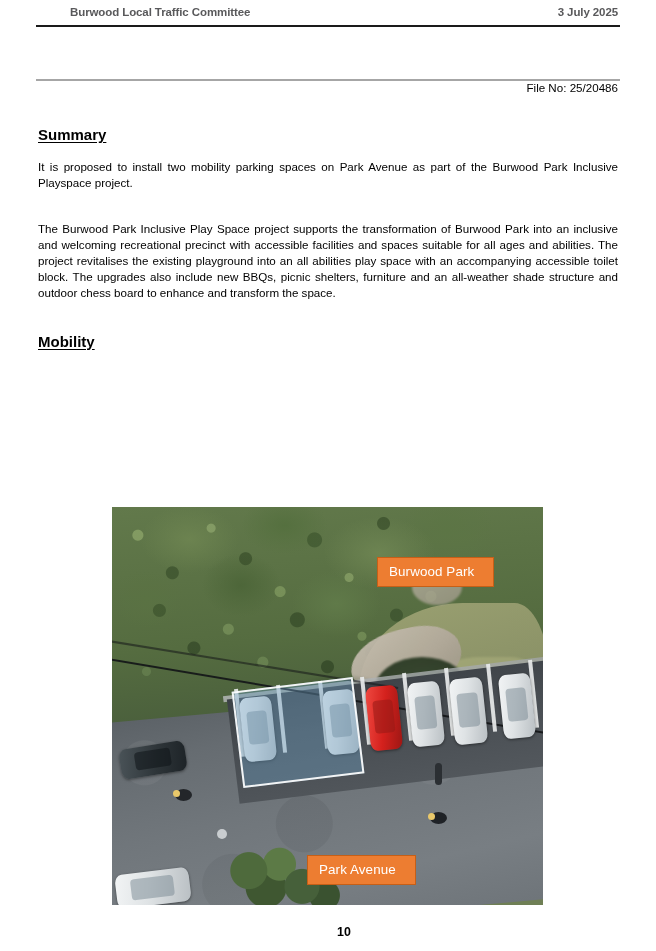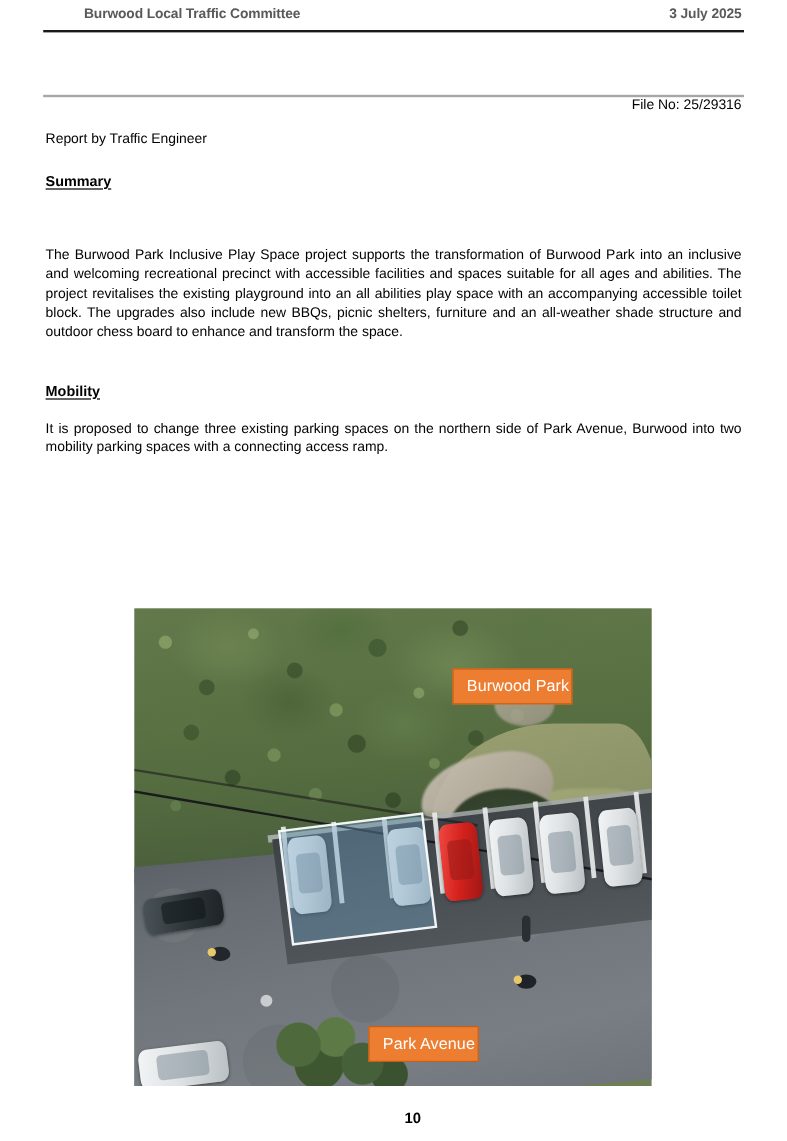--- a/index.html
+++ b/index.html
@@ -96,21 +96,21 @@
     text-align: justify;
     color: #000;
   }
   .sp-after-intro { height: 17px; }
   .sp-after-head  { height: 13px; }
   .sp-para        { height: 14px; }
   .sp-before-head { height: 17px; }
 
   h2.sec-head {
     margin: 0;
-    font-size: 12px;
+    font-size: 15px;
     font-weight: bold;
     text-decoration: underline;
     text-underline-offset: 2px;
     color: #000;
     display: inline-block;
   }
   .head-line { line-height: 1.3; }
 
   
   .aerial {
@@ -315,21 +315,21 @@
   }
 
   
   .map-label {
     position: absolute;
     background: #ed7d31;
     border: 1.3px solid #c65f17;
     color: #ffffff;
     font-size: 13.4px;
     line-height: 1;
-    padding: 7px 2px 8px 11px;
+    padding: 7px 19px 8px 11px;
     white-space: nowrap;
     letter-spacing: .1px;
   }
   .label-burwood-park { left: 265px; top: 50px; }
   .label-park-avenue  { left: 195px; top: 348px; }
 
   
   .page-number {
     position: absolute;
     left: 0;
@@ -347,43 +347,42 @@
 
 <div class="page">
 
   <div class="doc-header">
     <span class="hdr-left">Burwood Local Traffic Committee</span>
     <span class="hdr-right">3 July 2025</span>
   </div>
   <div class="header-rule"></div>
 
   <div class="title-rule"></div>
-  <div class="file-no">File No: 25/29316</div>
+  <div class="file-no">File No: 25/20486</div>
 
   <div class="body-wrap">
 
-    <p class="para">Report by Traffic Engineer</p>
     <div class="sp-after-intro"></div>
 
     <div class="head-line">
       <h2 class="sec-head">Summary</h2>
     </div>
     <div class="sp-after-head"></div>
+    <p class="para">It is proposed to install two mobility parking spaces on Park Avenue as part of the Burwood Park Inclusive Playspace project.</p>
 
     <div class="sp-before-head"></div>
     <div class="sp-after-head"></div>
     <p class="para">The Burwood Park Inclusive Play Space project supports the transformation of Burwood Park into an inclusive and welcoming recreational precinct with accessible facilities and spaces suitable for all ages and abilities. The project revitalises the existing playground into an all abilities play space with an accompanying accessible toilet block. The upgrades also include new BBQs, picnic shelters, furniture and an all-weather shade structure and outdoor chess board to enhance and transform the space.</p>
     <div class="sp-para"></div>
 
     <div class="sp-before-head"></div>
     <div class="head-line">
       <h2 class="sec-head">Mobility</h2>
     </div>
     <div class="sp-after-head"></div>
-    <p class="para">It is proposed to change three existing parking spaces on the northern side of Park Avenue, Burwood into two mobility parking spaces with a connecting access ramp.</p>
     <div class="sp-para"></div>
 
   </div>
 
   <div class="aerial">
 
     <div class="layer ground-grass"></div>
     <div class="layer canopy-noise"></div>
     <div class="layer lawn-right"></div>
     <div class="layer lawn-right2"></div>

